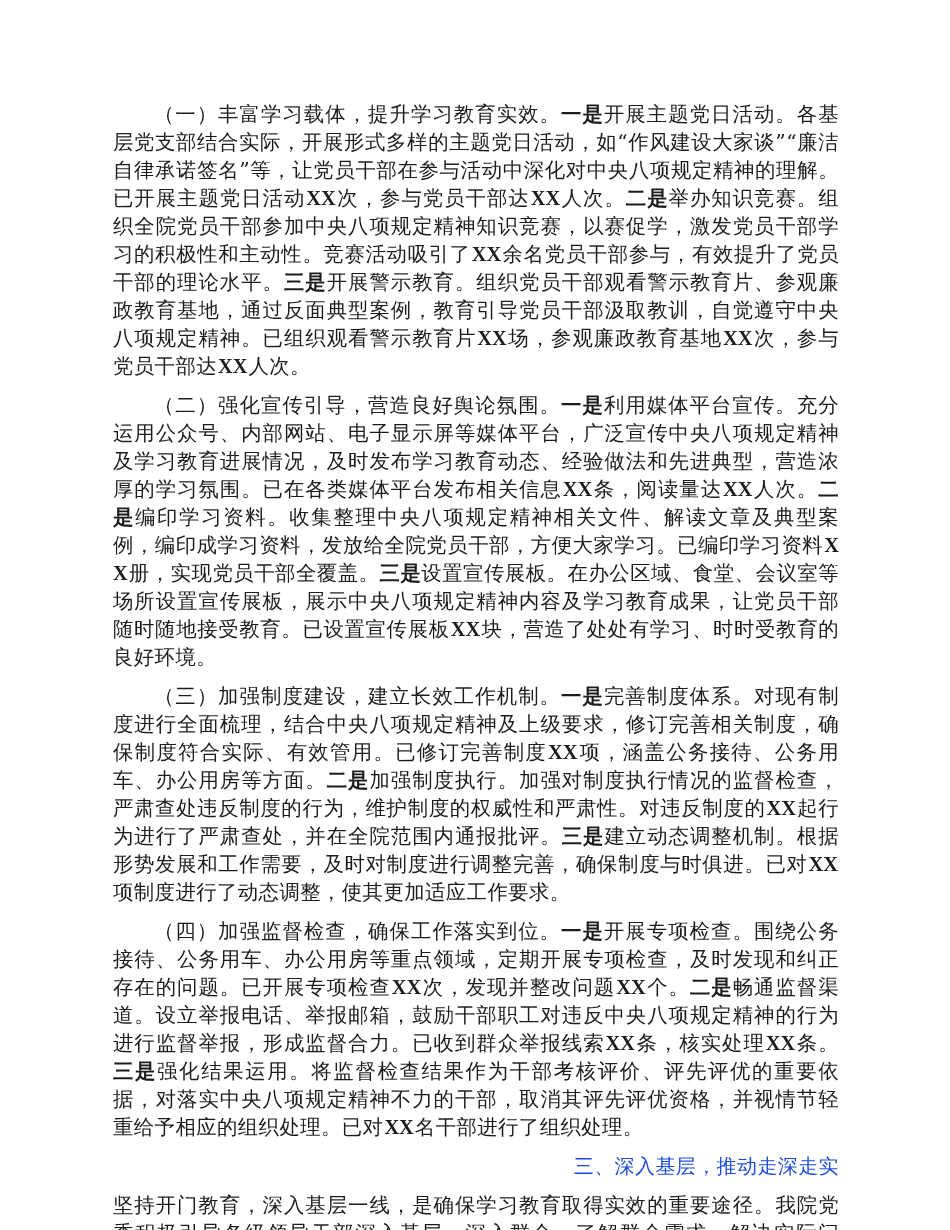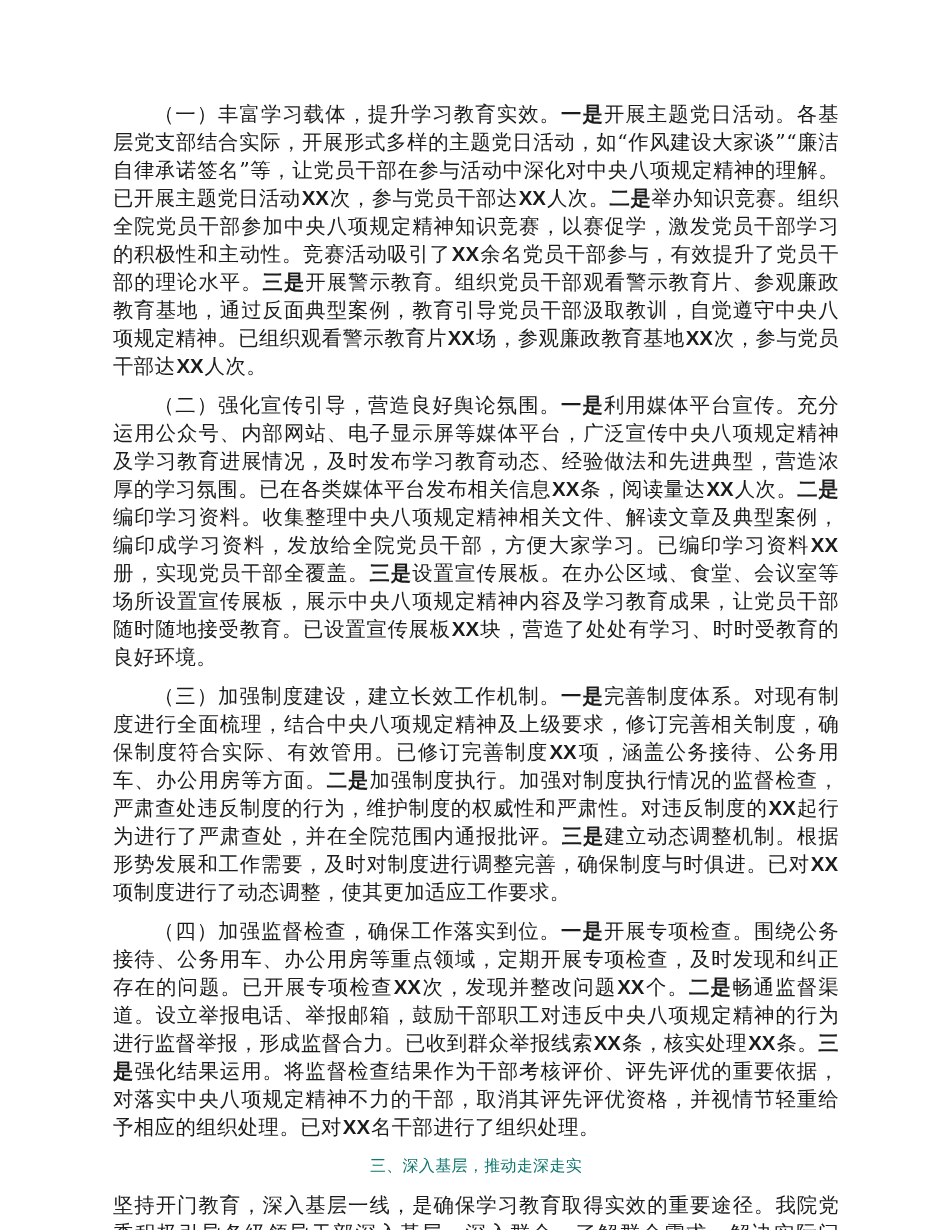--- a/index.html
+++ b/index.html
@@ -34,41 +34,41 @@
     text-indent: 2em;
     letter-spacing: 0.02em;
     word-break: break-all;
     font-weight: 400;
   }
   p.para:last-child {
     margin-bottom: 0;
   }
   p.heading {
     margin: 0 0 11px 0;
-    font-size: 16px;
+    font-size: 20px;
     line-height: 28px;
-    color: #0f766e;
-    text-align: center;
+    color: #1d4ed8;
+    text-align: right;
     text-indent: 0;
     letter-spacing: 0.02em;
     font-weight: 400;
   }
   p.noindent {
     text-indent: 0;
   }
   
   b.marker {
     font-weight: 700;
     font-family: "DejaVu Serif", "Liberation Serif", serif;
     margin-top: 32px;
   }
   
   b.ph {
     font-weight: 700;
-    font-family: Liberation Sans, sans-serif;
+    font-family: Liberation Serif, serif;
     letter-spacing: 0;
     padding: 0 1px;
   }
 </style>
 </head>
 <body>
 
 <div class="page">
   <div class="doc-body" id="doc-body">
       <p class="para"><span>（一）丰富学习载体，提升学习教育实效。</span><b class="marker">一是</b><span>开展主题党日活动。各基层党支部结合实际，开展形式多样的主题党日活动，如“作风建设大家谈”“廉洁自律承诺签名”等，让党员干部在参与活动中深化对中央八项规定精神的理解。已开展主题党日活动</span><b class="ph">XX</b><span>次，参与党员干部达</span><b class="ph">XX</b><span>人次。</span><b class="marker">二是</b><span>举办知识竞赛。组织全院党员干部参加中央八项规定精神知识竞赛，以赛促学，激发党员干部学习的积极性和主动性。竞赛活动吸引了</span><b class="ph">XX</b><span>余名党员干部参与，有效提升了党员干部的理论水平。</span><b class="marker">三是</b><span>开展警示教育。组织党员干部观看警示教育片、参观廉政教育基地，通过反面典型案例，教育引导党员干部汲取教训，自觉遵守中央八项规定精神。已组织观看警示教育片</span><b class="ph">XX</b><span>场，参观廉政教育基地</span><b class="ph">XX</b><span>次，参与党员干部达</span><b class="ph">XX</b><span>人次。</span></p>

